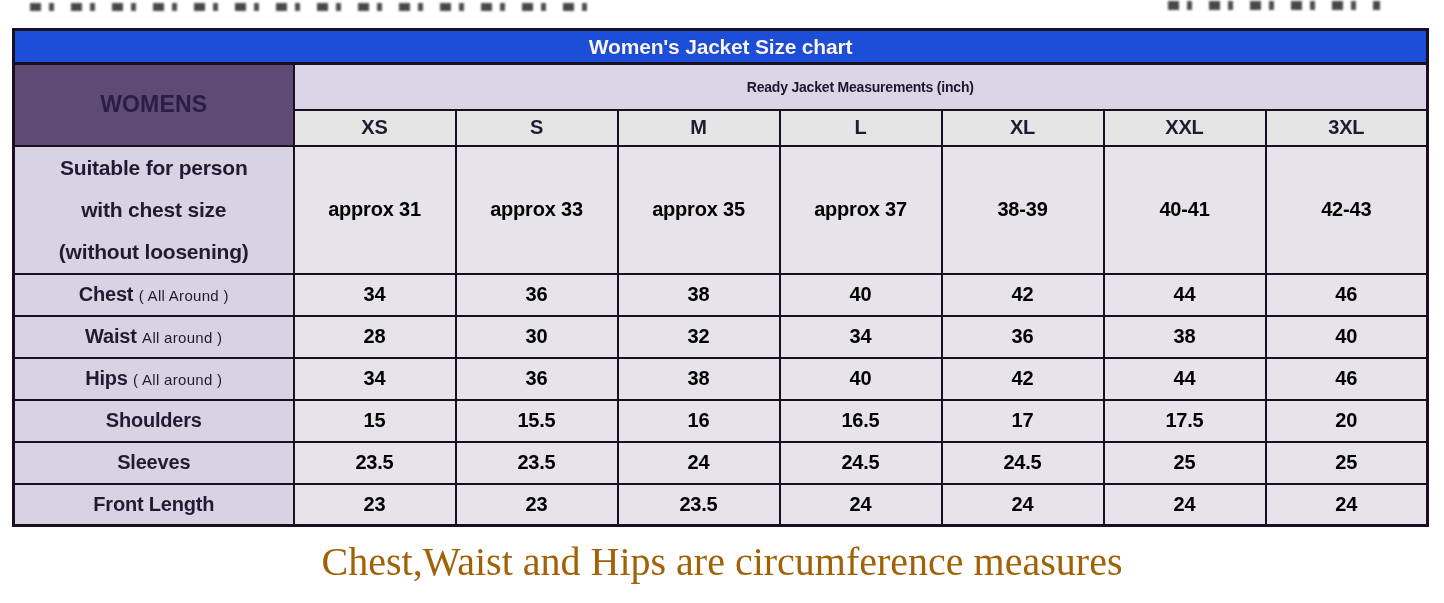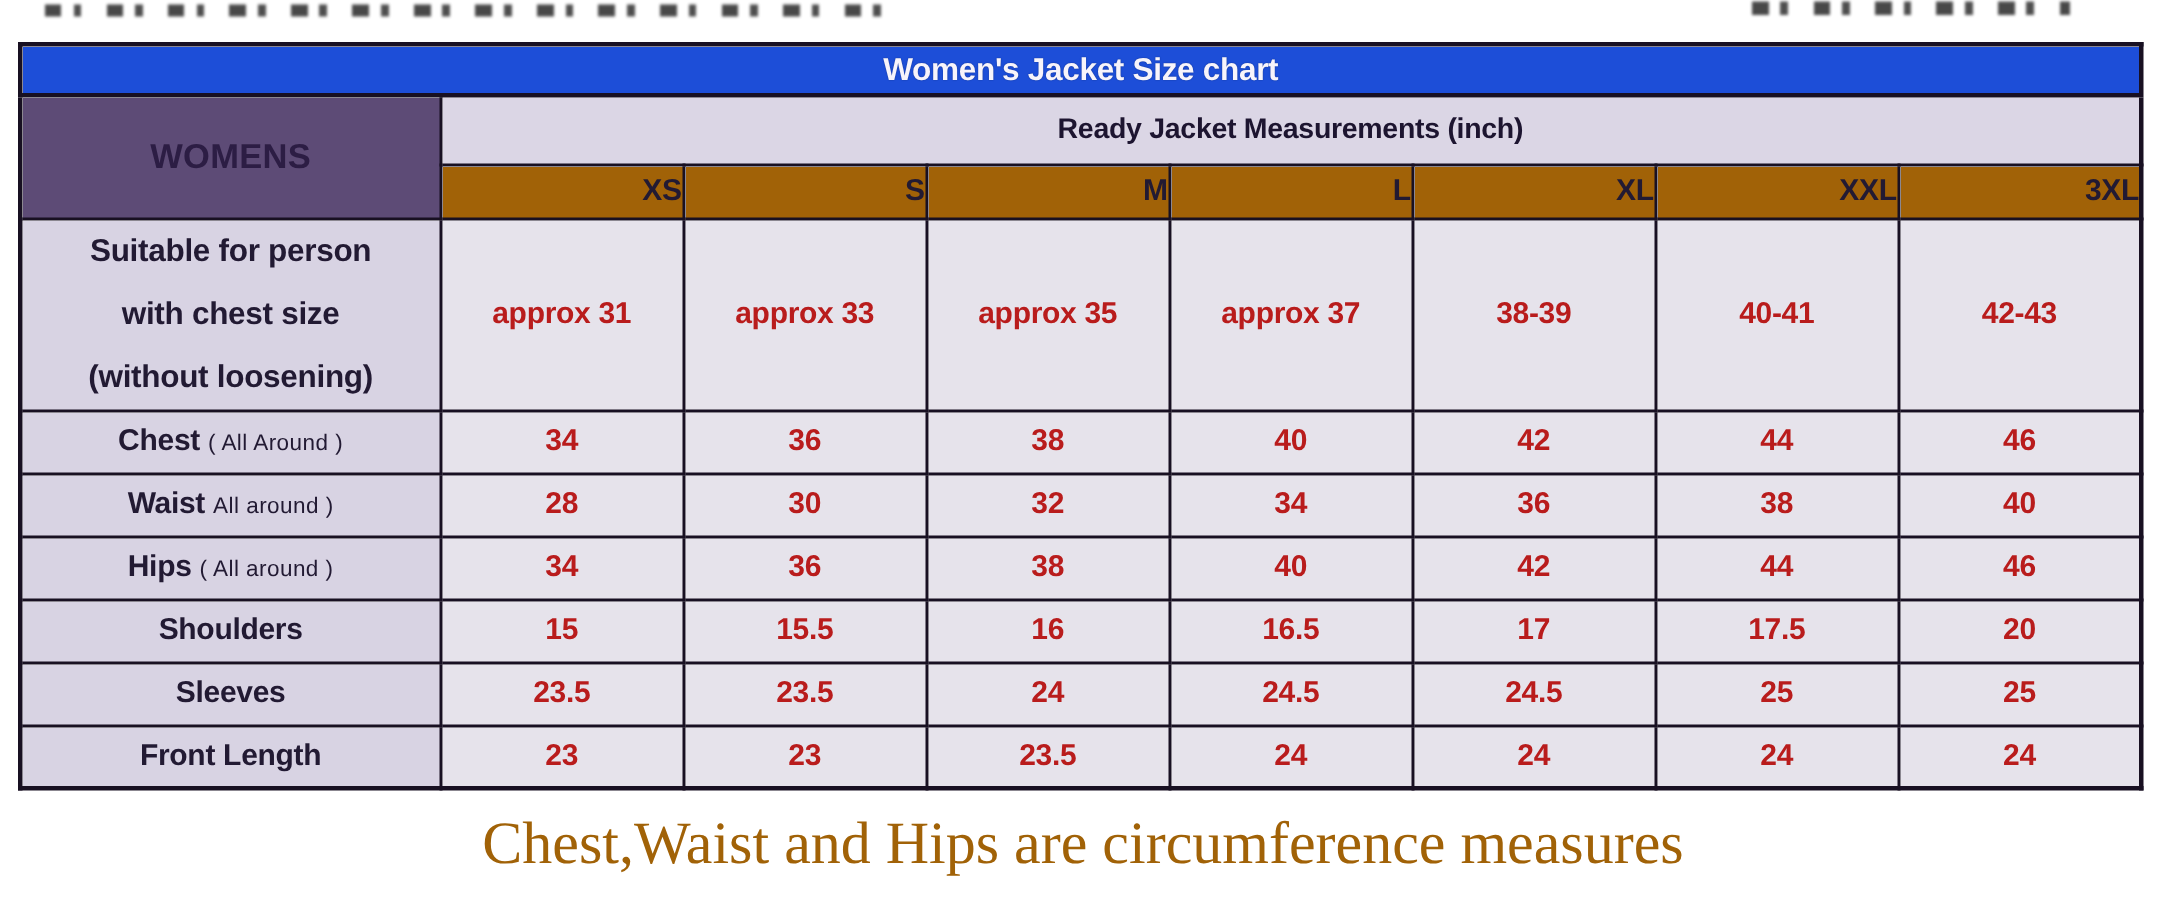--- a/index.html
+++ b/index.html
@@ -45,45 +45,45 @@
   }
   td.corner-cell{
     background:#5d4b76;
     color:#2c1d44;
     font-size:23px;font-weight:bold;
     letter-spacing:0.2px;
   }
   tr.r-meas{height:46px;}
   td.meas-cell{
     background:#dbd6e5;
-    font-size:19px;font-weight:bold;
+    font-size:14px;font-weight:bold;
     color:#1d1530;
   }
   tr.r-sizes{height:36px;}
   td.size-h{
-    background:#a16207;
-    font-size:20px;font-weight:bold;text-align:right;
+    background:#e5e5e5;
+    font-size:20px;font-weight:bold;
   }
   tr.data-row{height:42px;}
   tr.data-row.tall{height:108px;}
   td.row-label{
     background:#d8d3e3;
     font-size:20px;font-weight:bold;
   }
   td.row-label .note{
     font-size:15px;font-weight:normal;
     letter-spacing:0.3px;
   }
   td.row-label .lbl-line{
     font-size:21px;font-weight:bold;line-height:42px;
   }
   td.val-cell{
     background:#e6e3eb;
     font-size:20px;font-weight:bold;
-    color:#b91c1c;
+    color:#000000;
   }
   .caption{
     position:absolute;
     left:0;right:0;top:538px;
     text-align:center;
     font-family:"Liberation Serif",serif;
     font-size:40px;
     color:#a16207;
     white-space:nowrap;
   }

